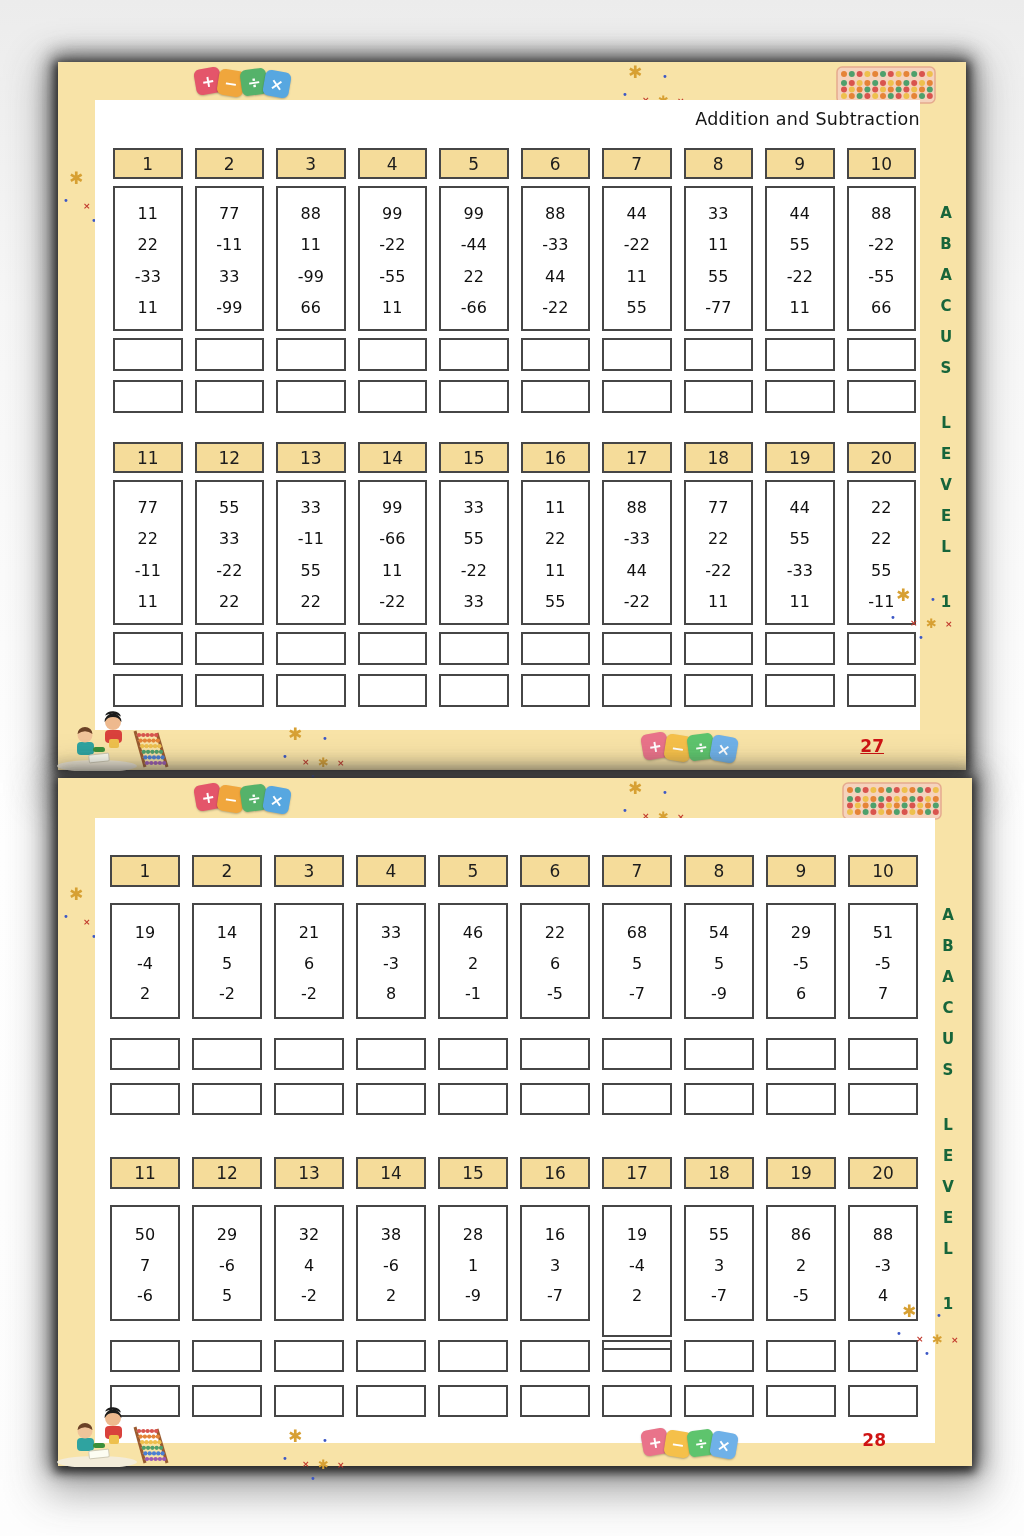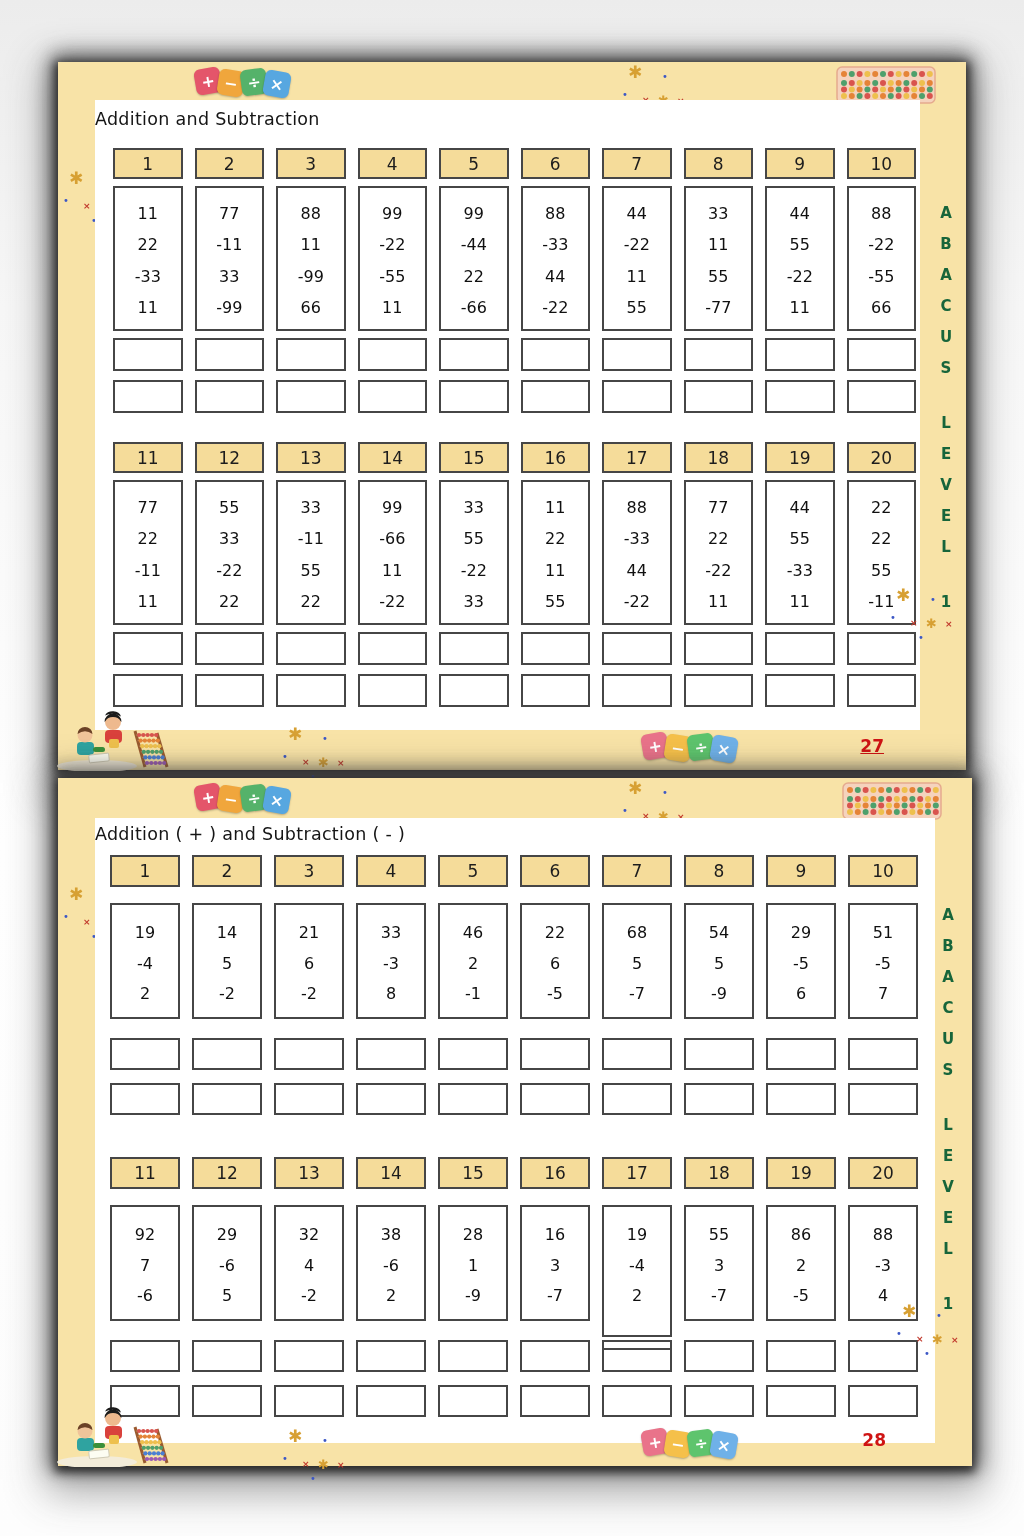--- a/index.html
+++ b/index.html
@@ -16,21 +16,21 @@
                -6px 0 18px 4px rgba(70,70,70,.35),
                6px 0 18px 4px rgba(70,70,70,.30);
   }
   .page1{left:58px;top:62px;width:908px;height:708px;}
   .page2{left:58px;top:778px;width:914px;height:688px;}
 
   .sheet{position:absolute;background:#ffffff;}
   .page1 .sheet{left:37px;top:38px;width:825px;height:630px;}
   .page2 .sheet{left:37px;top:40px;width:840px;height:625px;}
 
-  .title{text-align:left;font-size:17.5px;color:#151515;letter-spacing:.3px;}
+  .title{text-align:right;font-size:17.5px;color:#151515;letter-spacing:.3px;}
   .page1 .title{margin-top:9px;}
   .page2 .title{margin-top:6px;}
 
   .sec{position:absolute;}
   .page1 .sec{left:18px;right:4px;}
   .page2 .sec{left:15px;right:17px;}
   .page1 .section-0{top:48px;}
   .page1 .section-1{top:342px;}
   .page2 .section-0{top:37px;}
   .page2 .section-1{top:339px;}
@@ -553,21 +553,20 @@
           <circle cx="86" cy="23.5" r="3" fill="#e58437"></circle>
           <circle cx="86" cy="30" r="3" fill="#4ea06c"></circle>
           <circle cx="93.8" cy="8" r="3" fill="#eec04d"></circle>
           <circle cx="93.8" cy="17" r="3" fill="#e58437"></circle>
           <circle cx="93.8" cy="23.5" r="3" fill="#4ea06c"></circle>
           <circle cx="93.8" cy="30" r="3" fill="#d9544e"></circle>
         </svg>
     </div>
 
     <div class="sheet">
-      <div class="title">Addition ( + ) and Subtraction ( - )</div>
       <div class="sec section-0">
           <div class="grid">
             <div class="hcell">1</div>
             <div class="hcell">2</div>
             <div class="hcell">3</div>
             <div class="hcell">4</div>
             <div class="hcell">5</div>
             <div class="hcell">6</div>
             <div class="hcell">7</div>
             <div class="hcell">8</div>
@@ -659,21 +658,21 @@
             <div class="hcell">14</div>
             <div class="hcell">15</div>
             <div class="hcell">16</div>
             <div class="hcell">17</div>
             <div class="hcell">18</div>
             <div class="hcell">19</div>
             <div class="hcell">20</div>
           </div>
           <div class="grid">
             <div class="pbox">
-              <div class="num">92</div>
+              <div class="num">50</div>
               <div class="num">7</div>
               <div class="num">-6</div>
             </div>
             <div class="pbox">
               <div class="num">29</div>
               <div class="num">-6</div>
               <div class="num">5</div>
             </div>
             <div class="pbox">
               <div class="num">32</div>

